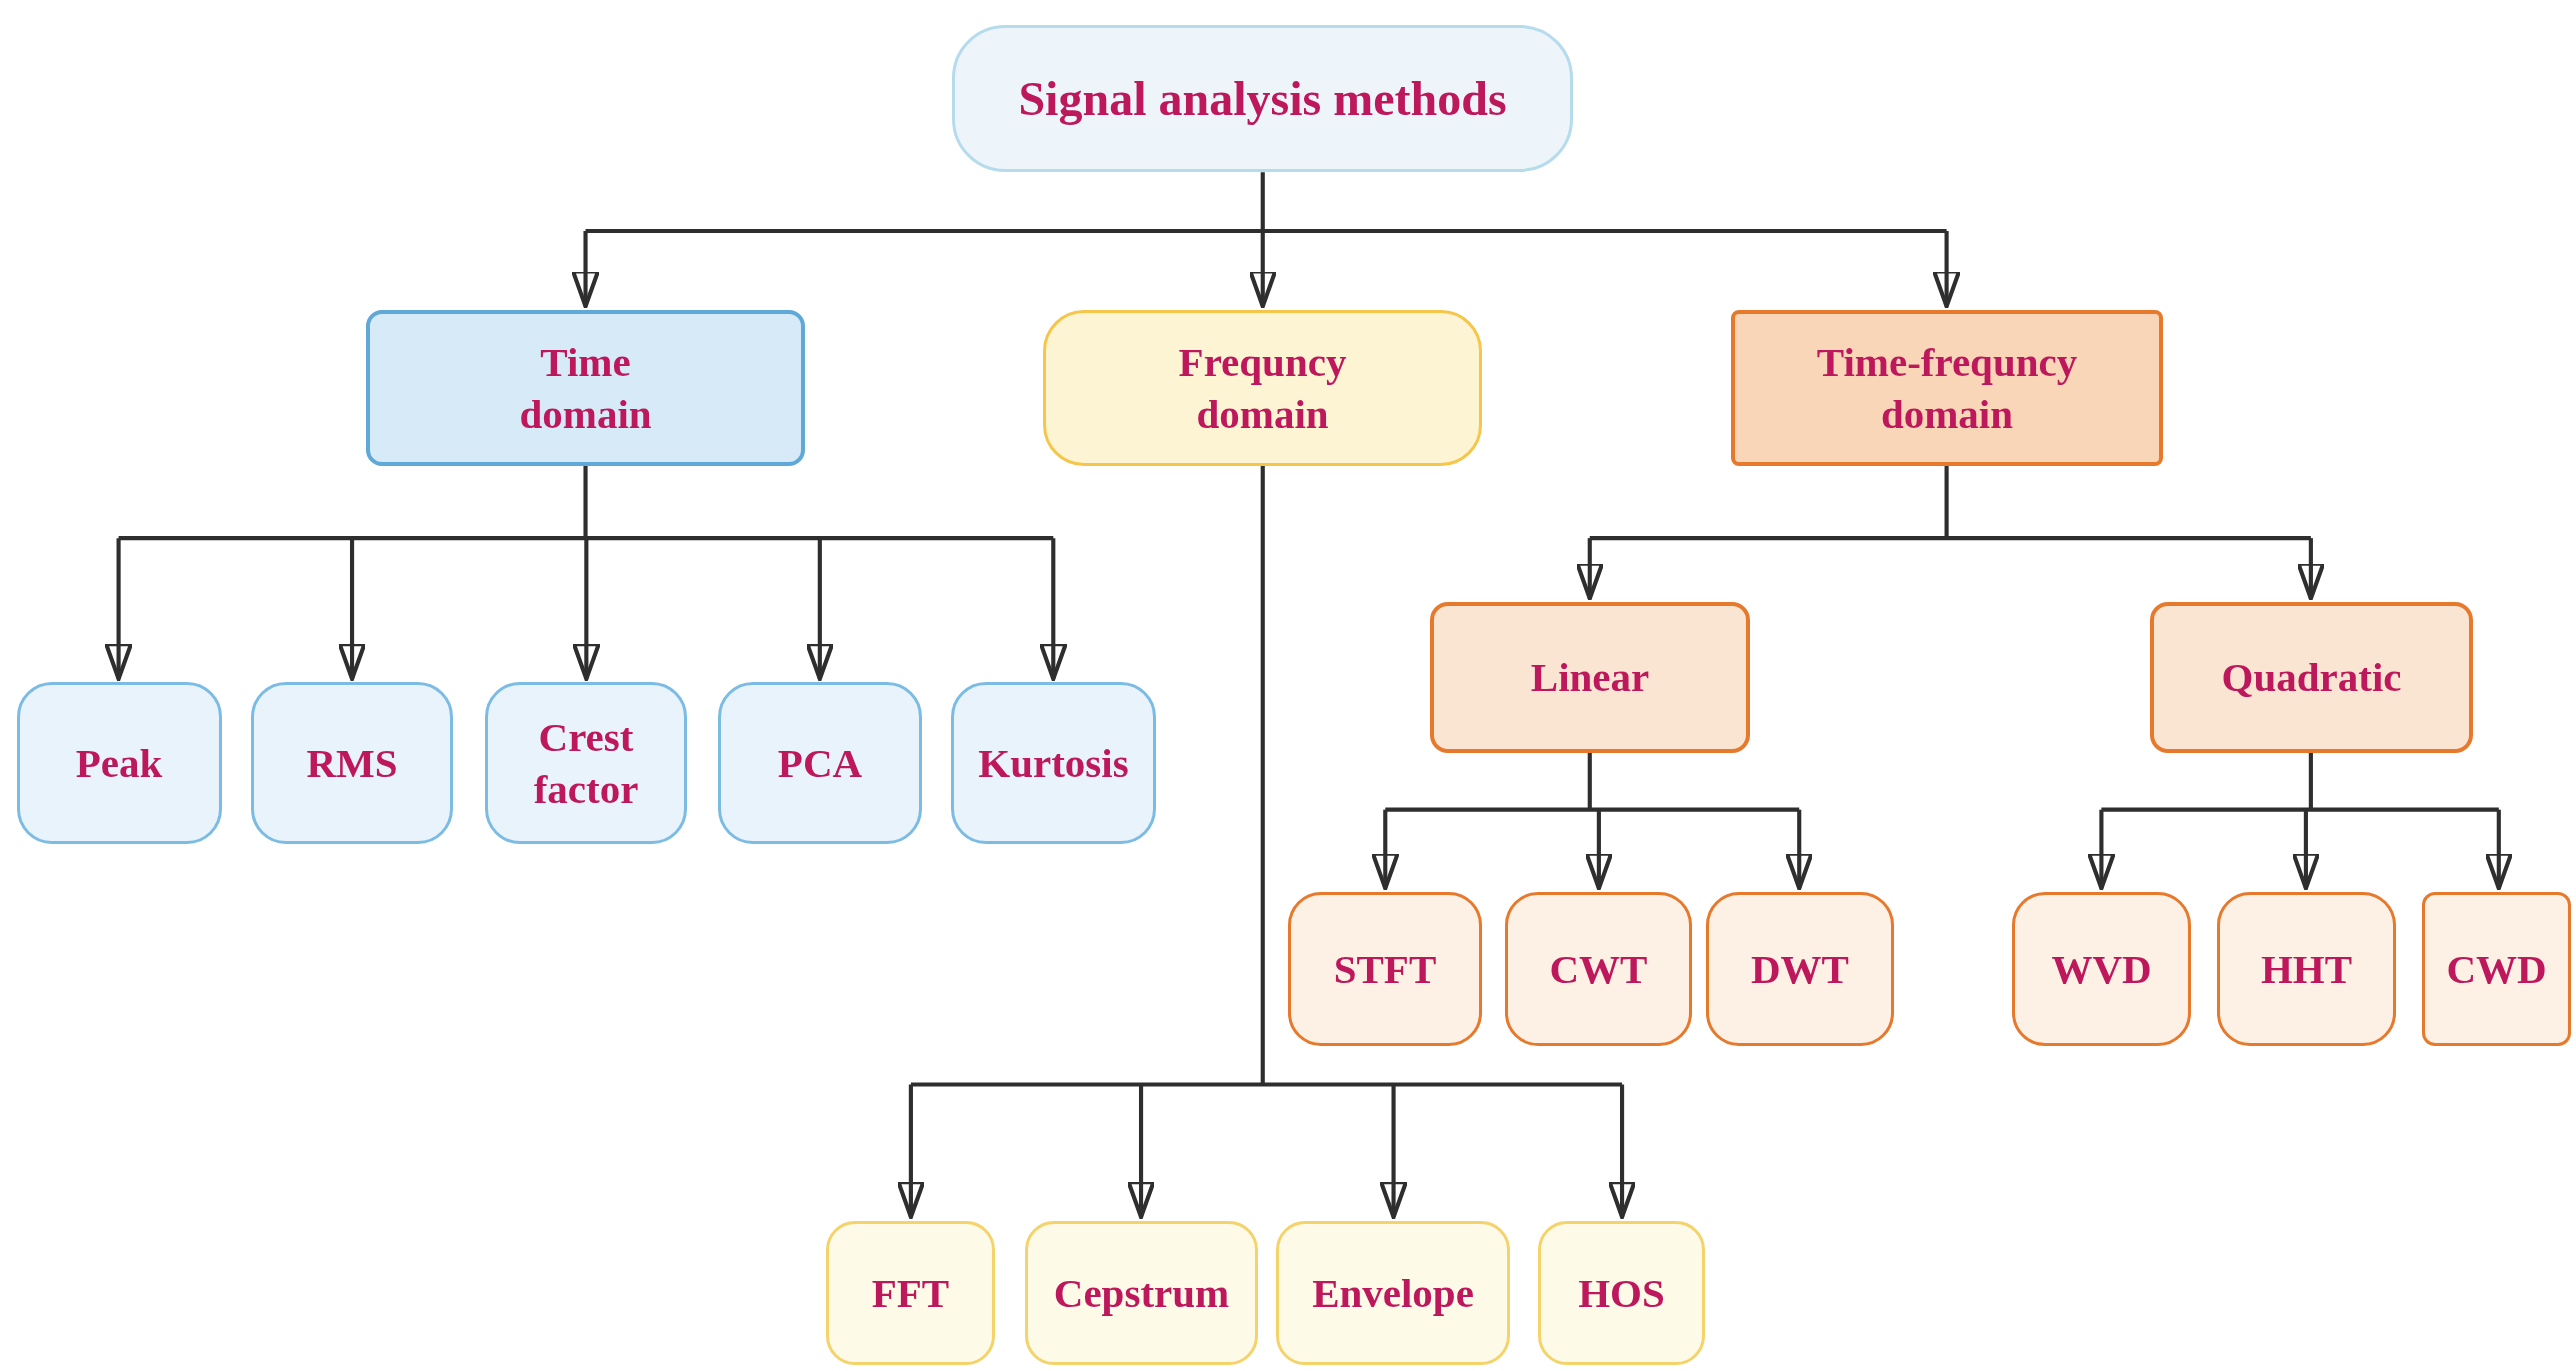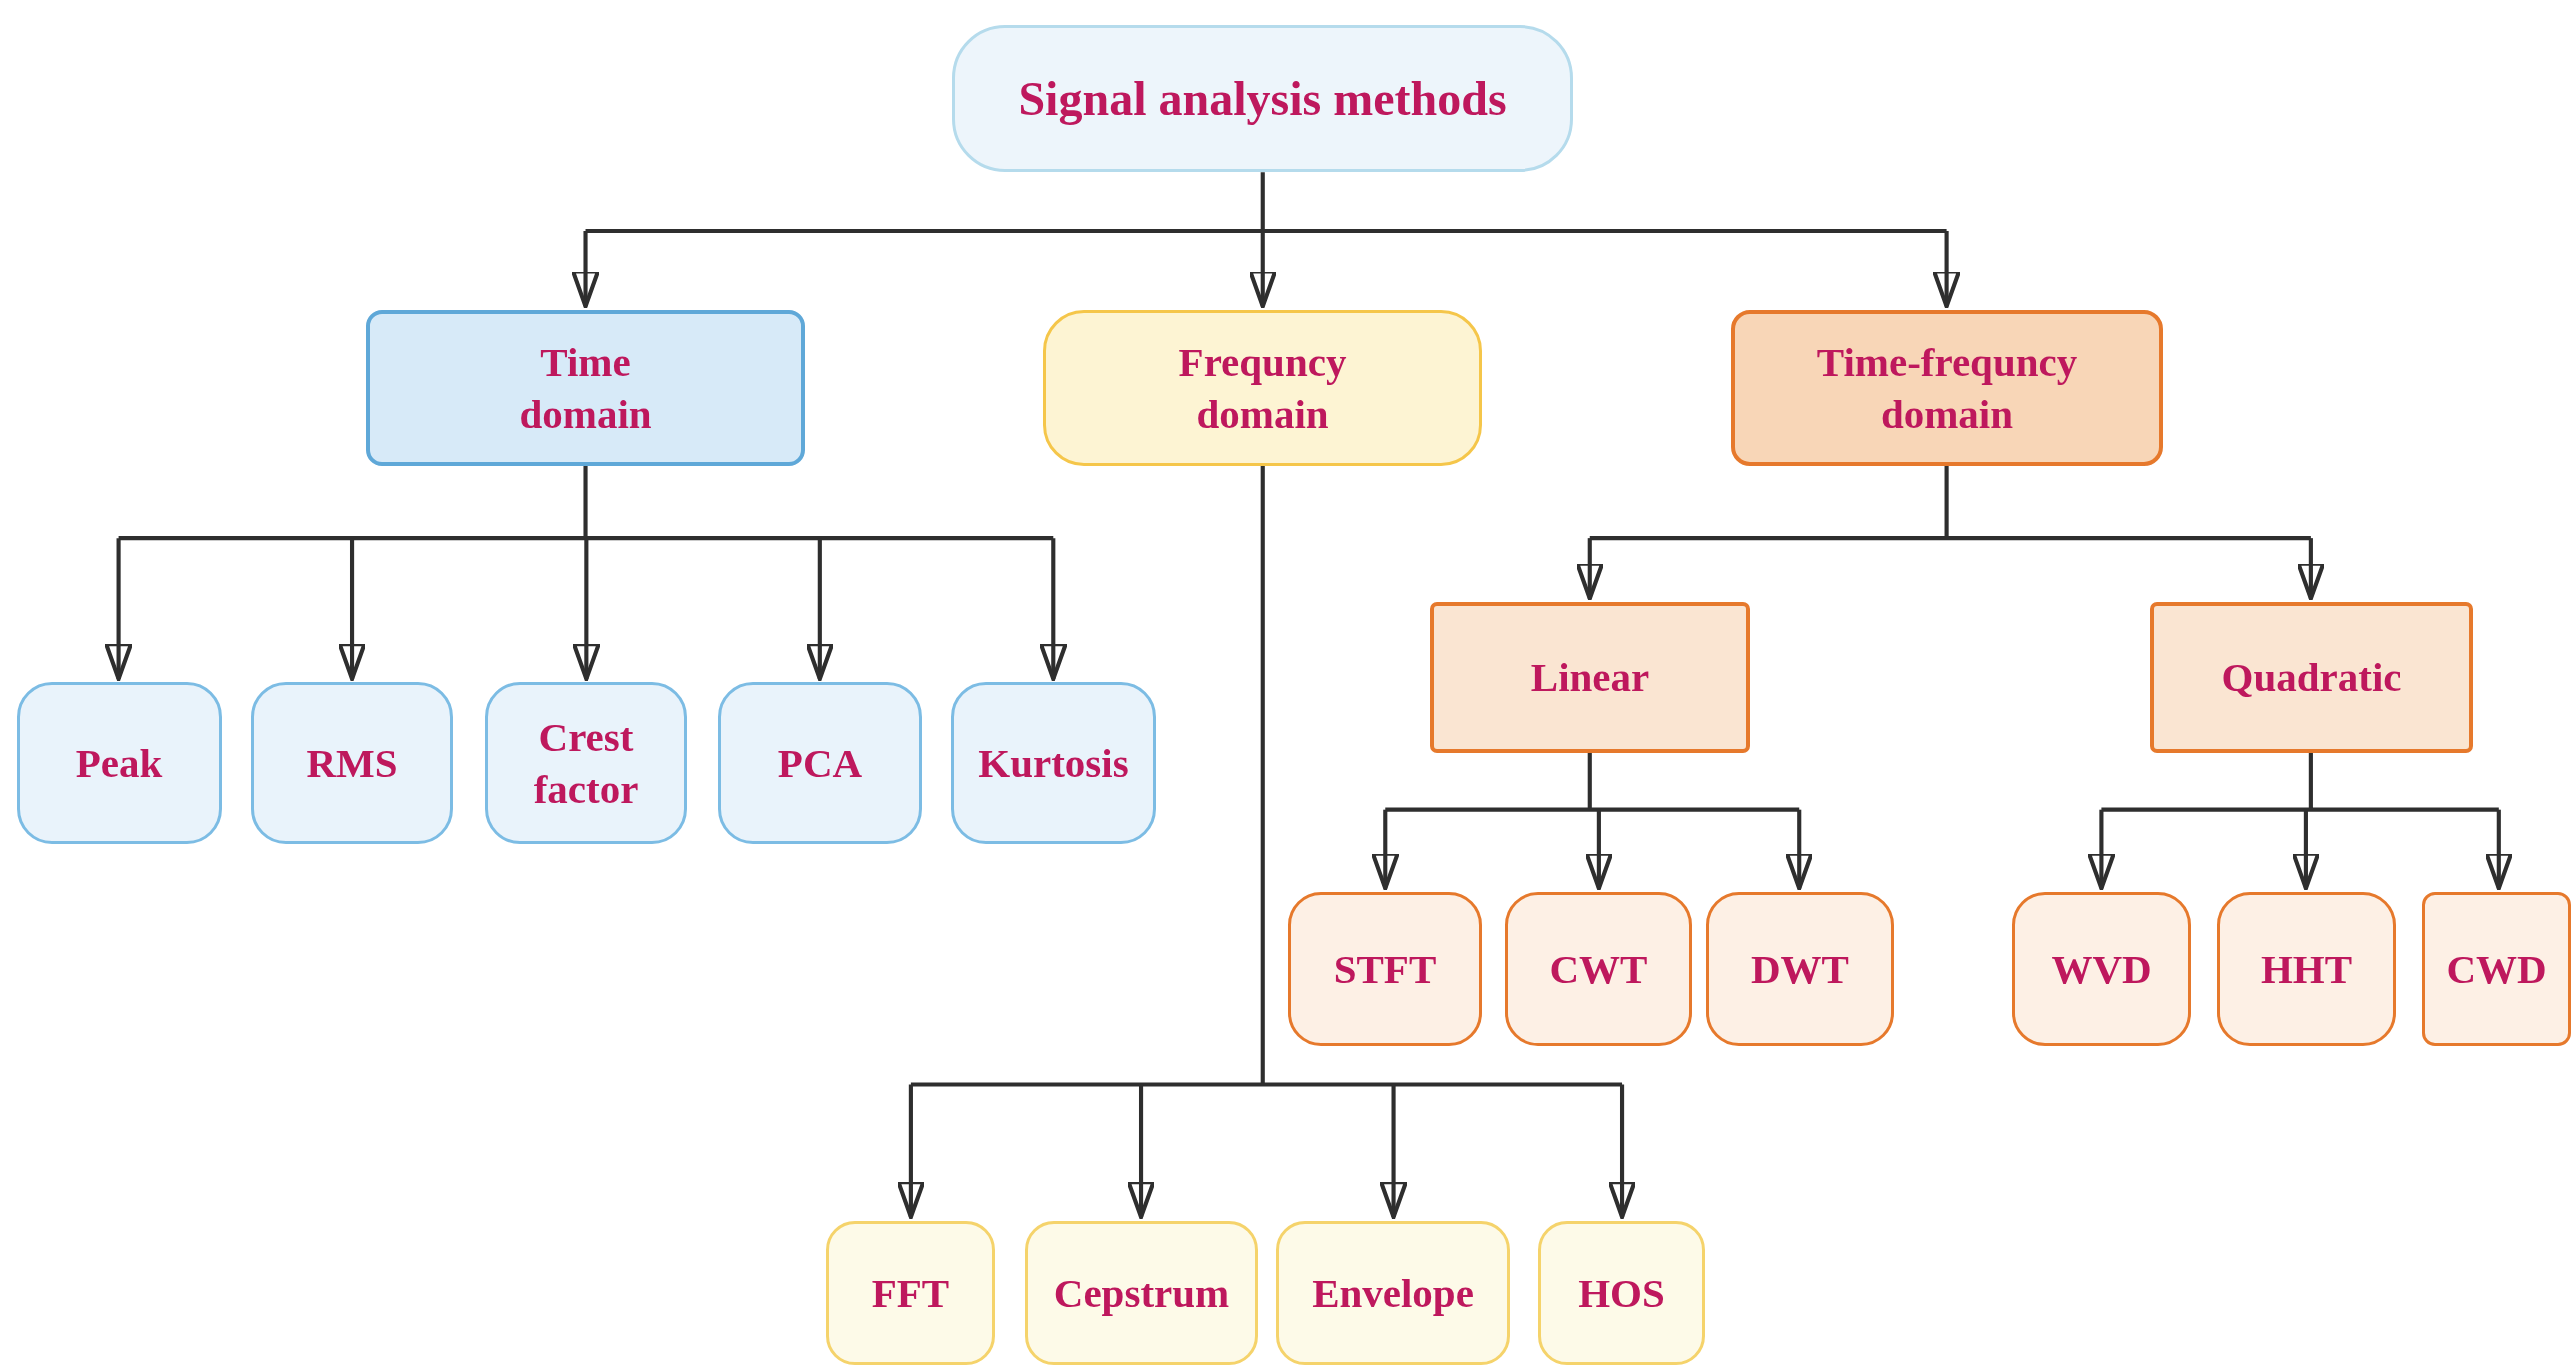--- a/index.html
+++ b/index.html
@@ -16,22 +16,22 @@
     position:absolute;box-sizing:border-box;
     display:flex;align-items:center;justify-content:center;
     text-align:center;font-weight:700;color:#be185d;
     white-space:pre-line;line-height:1.28;
   }
   .root       {background:#edf5fb;border:3.3px solid #b5dbec;border-radius:53px;font-size:48px;}
   .blue       {background:#d7eaf8;border:4.1px solid #5fa8d8;border-radius:16px;font-size:41px;}
   .blue-leaf  {background:#e9f3fb;border:3.3px solid #7cbce4;border-radius:35px;font-size:41px;}
   .yellow     {background:#fdf4d3;border:3.3px solid #f5c64a;border-radius:41px;font-size:41px;}
   .yellow-leaf{background:#fdfae8;border:3.3px solid #f5d36b;border-radius:29px;font-size:41px;}
-  .orange     {background:#f8d6b7;border:4.1px solid #e6792c;border-radius:19px;font-size:41px;}
-  .orange-mid {background:#fae5d2;border:4.1px solid #e6792c;border-radius:7px;font-size:41px;}
+  .orange     {background:#f8d6b7;border:4.1px solid #e6792c;border-radius:8px;font-size:41px;}
+  .orange-mid {background:#fae5d2;border:4.1px solid #e6792c;border-radius:18px;font-size:41px;}
   .orange-leaf{background:#fdf0e5;border:3.3px solid #e6792c;border-radius:33px;font-size:41px;}
 </style>
 </head>
 <body>
 
 <div class="canvas">
 
   <svg class="connectors" xmlns="http://www.w3.org/2000/svg" viewBox="0 0 3111 1656" width="2576" height="1371">
     <defs>
       <marker id="arrow" markerUnits="userSpaceOnUse" markerWidth="44" markerHeight="32" refX="42" refY="16" orient="auto">

